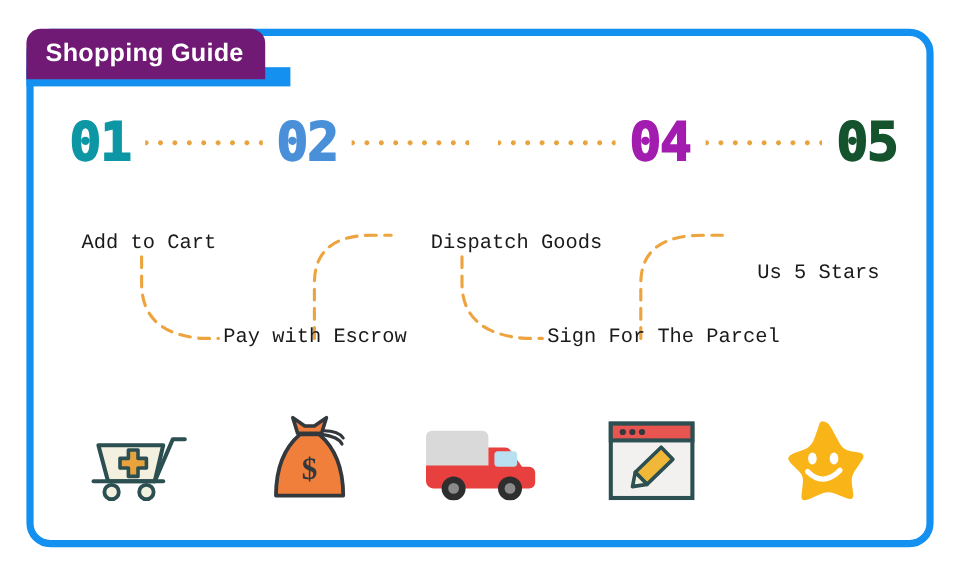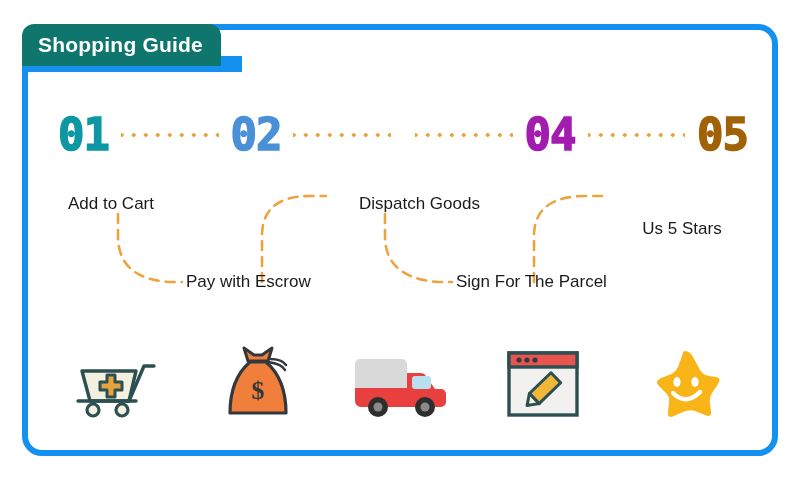--- a/index.html
+++ b/index.html
@@ -62,21 +62,20 @@
   
   #steps-row {
     position: absolute;
     left: 58px;
     top: 88px;
     width: 690px;
     height: 62px;
     display: flex;
     align-items: center;
     justify-content: space-between;
-    margin-top: 16px;
   }
   .step-number {
     font-family: "DejaVu Sans Mono", monospace;
     font-size: 44px;
     font-weight: bold;
     letter-spacing: -1px;
     line-height: 1;
     -webkit-text-stroke: 1.5px currentColor;
   }
   .dot-link {
@@ -89,20 +88,21 @@
     background-position: center;
   }
 
   
   #flow-area {
     position: absolute;
     left: 0;
     top: 170px;
     width: 704px;
     height: 150px;
+    font-family: Liberation Mono, monospace;
   }
   #flow-svg {
     position: absolute;
     left: 0;
     top: 0;
   }
   .flow-label {
     position: absolute;
     font-size: 17px;
     color: #1a1a1a;
@@ -132,33 +132,33 @@
     justify-content: center;
   }
 </style>
 </head>
 <body>
 
 <div id="guide-panel" style="border-color: rgb(20, 144, 240); background: rgb(255, 255, 255);"></div>
 
 <div id="tab-foot" style="background: rgb(20, 144, 240);"></div>
 
-<div id="title-tab" style="background: #0f766e;">
+<div id="title-tab" style="background: #701a75;">
   <span id="title-tab-label">Shopping Guide</span>
 </div>
 
 <div id="steps-row">
   <span class="step-number" style="color: rgb(13, 151, 165);">01</span>
   <span class="dot-link" style="background-image: radial-gradient(circle closest-side, rgb(232, 163, 61) 100%, transparent 100%);"></span>
   <span class="step-number" style="color: rgb(74, 144, 217);">02</span>
   <span class="dot-link" style="background-image: radial-gradient(circle closest-side, rgb(232, 163, 61) 100%, transparent 100%);"></span>
   <span class="dot-link" style="background-image: radial-gradient(circle closest-side, rgb(232, 163, 61) 100%, transparent 100%);"></span>
   <span class="step-number" style="color: #a21caf;">04</span>
   <span class="dot-link" style="background-image: radial-gradient(circle closest-side, rgb(232, 163, 61) 100%, transparent 100%);"></span>
-  <span class="step-number" style="color: #a16207;">05</span>
+  <span class="step-number" style="color: #14532d;">05</span>
 </div>
 
 <div id="flow-area">
   <svg id="flow-svg" width="800" height="150">
     <g fill="none" stroke="#eda43f" stroke-width="2.6" stroke-dasharray="9 7" stroke-linecap="round">
       <path id="curve-1" d="M 118 44 L 118 66 Q 118 108 168 112 L 182 112"></path>
       <path id="curve-2" d="M 325 44 L 325 30 Q 325 18 300 22 L 286 26" style="display:none"></path>
       <path id="curve-escrow-up" d="M 262 112 L 262 66 Q 262 26 310 26 L 326 26"></path>
       <path id="curve-3" d="M 385 44 L 385 66 Q 385 108 438 112 L 452 112"></path>
       <path id="curve-4" d="M 534 112 L 534 66 Q 534 26 586 26 L 602 26"></path>

